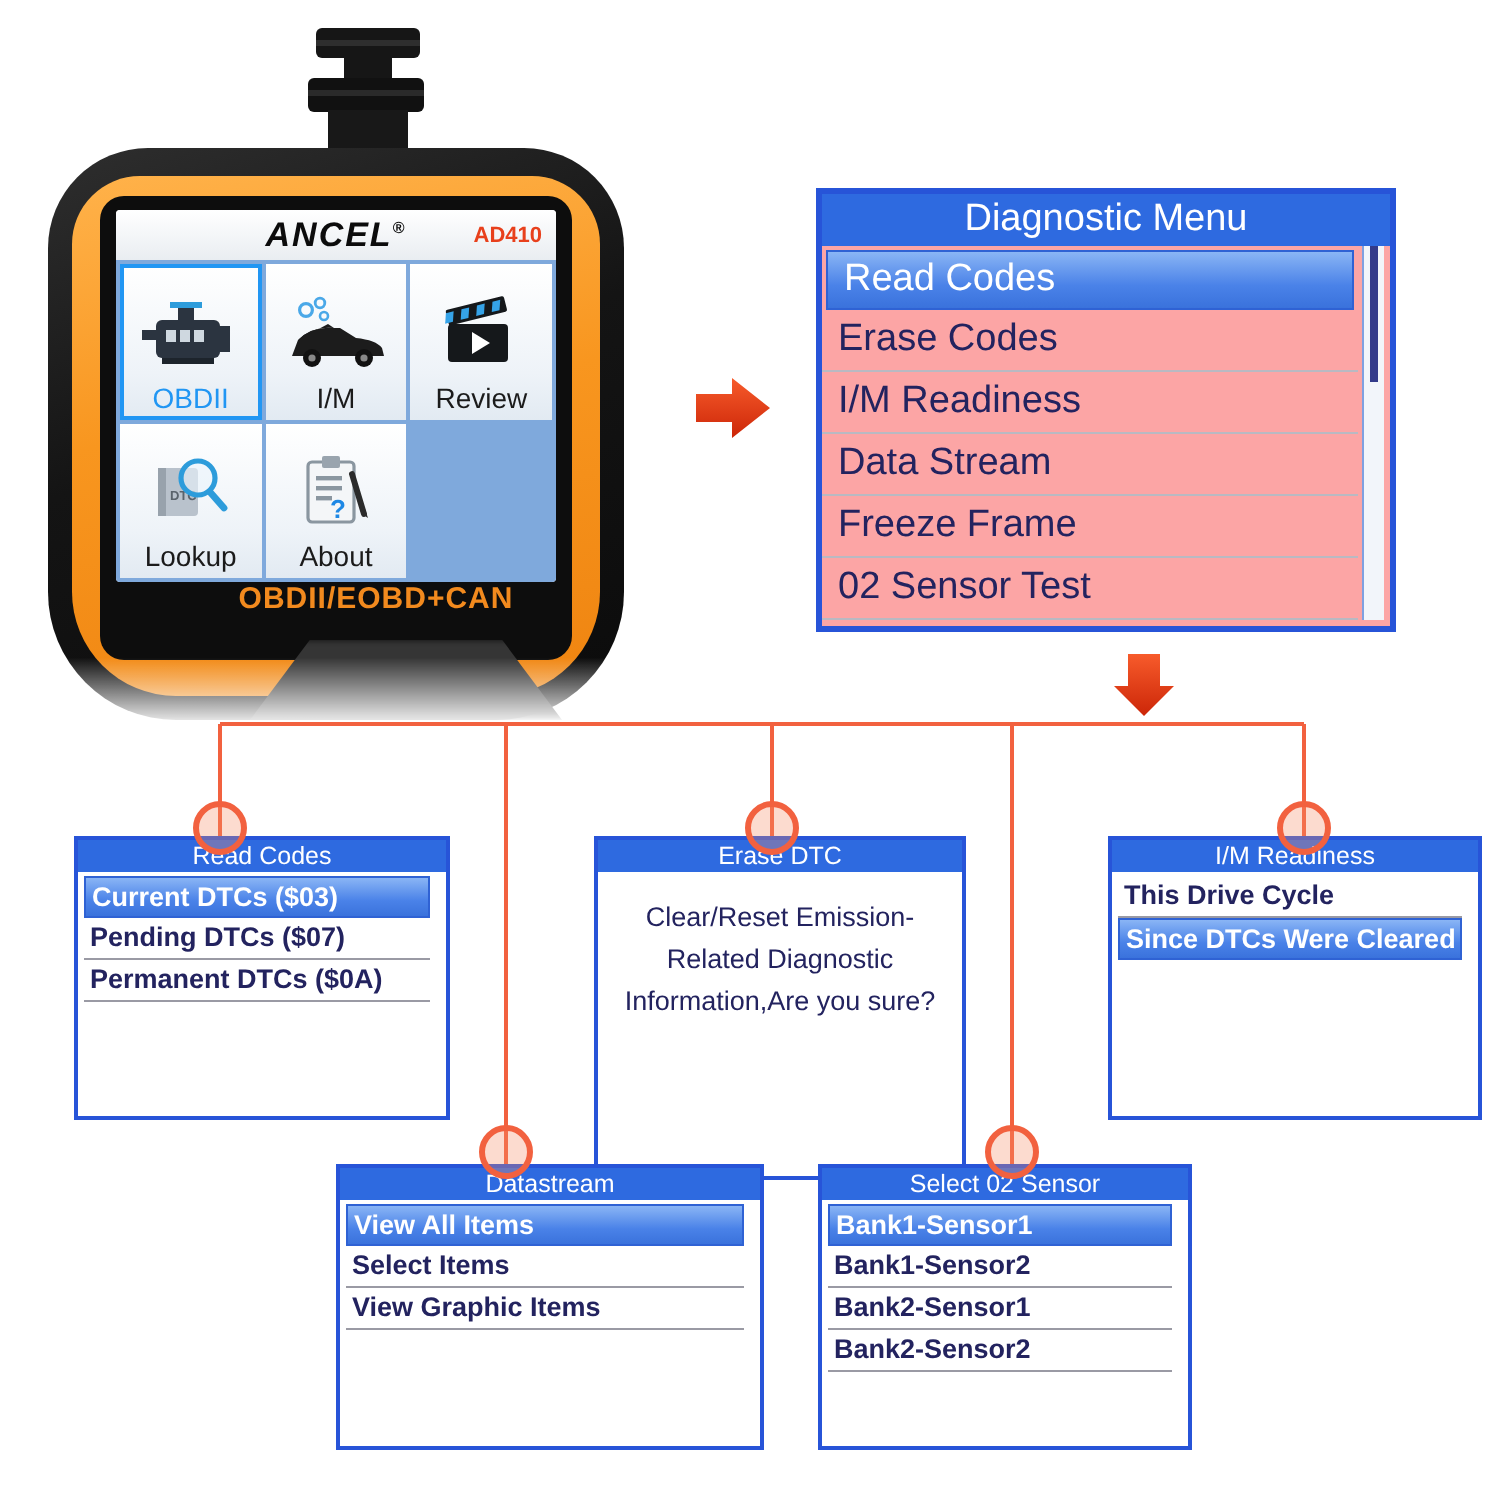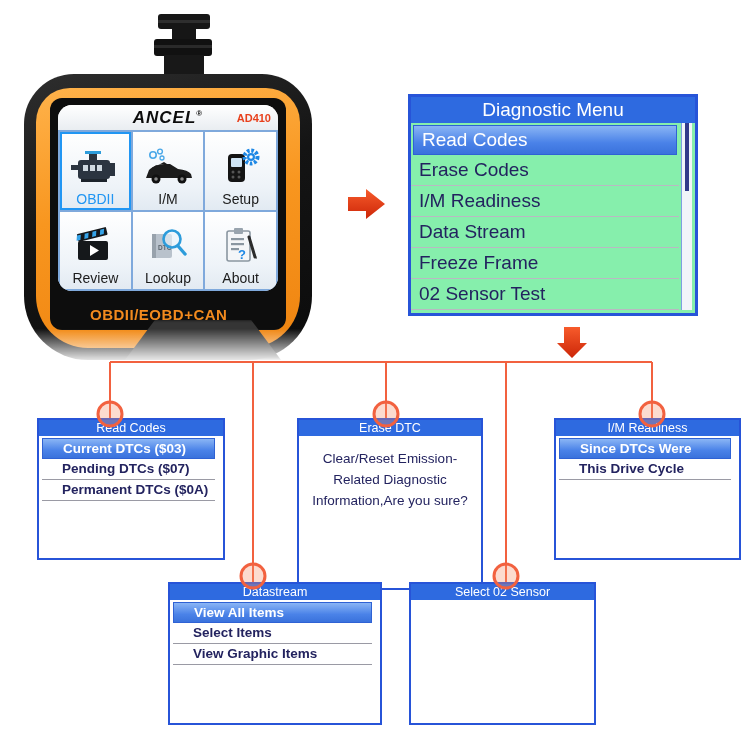--- a/index.html
+++ b/index.html
@@ -23,21 +23,21 @@
     position:absolute; left:16px; top:76px; width:264px; height:260px;
     background:linear-gradient(170deg,#ffb24a 0%,#f8961f 45%,#ef8410 100%);
     border-radius:34px 34px 52px 52px;
   }
   .dev-bezel {
     position:absolute; left:30px; top:86px; width:236px; height:232px;
     background:#0d0d0d; border-radius:12px;
   }
   .dev-screen {
     position:absolute; left:38px; top:93px; width:220px; height:186px;
-    background:#f4f6f8; border-radius:14px; overflow:hidden;
+    background:#f4f6f8; border-radius:2px; overflow:hidden;
   }
   .screen-header { position:relative; height:25px; background:linear-gradient(#ffffff,#e9edf1); }
   .brand { position:absolute; left:0; right:0; top:3px; text-align:center;
     font-size:17px; font-weight:900; font-style:italic; letter-spacing:1px; color:#0c0c0c; }
   .brand sup { font-size:8px; font-style:normal; }
   .model { position:absolute; right:7px; top:7px; font-size:11px; font-weight:700; color:#e8401c; }
   .tile-grid {
     position:absolute; left:0; top:25px; right:0; bottom:0;
     display:grid; grid-template-columns:1fr 1fr 1fr; grid-template-rows:1fr 1fr;
     gap:2px; background:#7fa9dc; padding:2px;
@@ -45,55 +45,55 @@
   .tile {
     background:linear-gradient(180deg,#ffffff 0%,#eef3f8 70%,#e2eaf2 100%);
     display:flex; flex-direction:column; align-items:center; justify-content:flex-end;
     padding-bottom:2px; position:relative;
   }
   .tile .t-label { font-size:14px; color:#1b1b1b; line-height:17px; }
   .tile.selected { box-shadow:inset 0 0 0 2px var(--obdii-blue); }
   .tile.selected .t-label { color:var(--obdii-blue); }
   .tile svg { display:block; margin-bottom:1px; }
   .dev-bottom-label {
-    position:absolute; left:30px; top:291px; width:236px; height:26px;
-    font-size:15px; font-weight:700; letter-spacing:.5px;
+    position:absolute; left:30px; top:276px; width:236px; height:26px;
+    text-align:center; font-size:15px; font-weight:700; letter-spacing:.5px;
     color:var(--screen-label-orange); line-height:24px;padding-left:40px;
   }
   .dev-foot {
     position:absolute; left:100px; top:308px; width:166px; height:40px;
     background:#353535; filter:blur(1.5px);
     clip-path:polygon(21% 0,79% 0,97% 100%,3% 100%);
   }
 
   
   .menu-box {
     position:absolute; left:408px; top:94px; width:290px; height:222px;
-    background:#86efac; border:3px solid var(--menu-border);
+    background:#fca5a5; border:3px solid var(--menu-border);
   }
   .menu-header { height:26px; background:var(--menu-blue); color:#fff; text-align:center;
     font-size:19px; line-height:25px; }
   .menu-list { position:absolute; left:0; top:26px; right:16px; bottom:0; }
   .menu-item { height:31px; line-height:30px; font-size:19px; color:var(--navy-text);
     padding-left:8px; border-bottom:1px solid #b9b9c2; }
   .menu-item.hl {
     background:linear-gradient(180deg,#8ab5f5 0%,#4a82e8 60%,#3a72dc 100%);
     color:#fff; border:1px solid #2f62d4; margin:2px 2px 0 2px; height:30px; line-height:28px;
   }
   .menu-scroll { position:absolute; top:26px; right:3px; bottom:3px; width:11px;
     background:#f2f5fa; border-left:1px solid #7fa0e0; }
   .menu-thumb { position:absolute; top:0; right:3px; width:4px; height:68px; background:#333a8a; }
 
   
   .subbox { position:absolute; background:#fff; border:2px solid var(--menu-border); }
   .sub-header { height:16px; background:var(--menu-blue); color:#fff; text-align:center;
     font-size:12.5px; line-height:16px; }
   .sub-list { padding:2px 8px 0 3px; }
   .sub-item { height:21px; line-height:19px; font-size:13.5px; font-weight:700;
-    color:var(--navy-text); padding-left:20px; border-bottom:1px solid #9a9aa4; }
+    color:var(--navy-text); padding-left:3px; border-bottom:1px solid #9a9aa4; }
   .sub-item.hl {
     background:linear-gradient(180deg,#8ab5f5 0%,#4a82e8 60%,#3a72dc 100%);
     color:#fff; border:1px solid #2f62d4;
   }
   .sub-message { margin-top:12px; text-align:center; font-size:13.5px; font-weight:400;
     color:var(--navy-text); line-height:21px; }
 
   #box-read-codes   { left:37px;  top:418px; width:188px; height:142px; }
   #box-erase-dtc    { left:297px; top:418px; width:186px; height:172px; }
   #box-im-readiness { left:554px; top:418px; width:187px; height:142px; }
@@ -151,34 +151,20 @@
             <path d="M6 30 L9 22 Q16 15 27 16 L30 16 L38 21 Q48 22 51 26 L52 30 Z" fill="#1c1c1c"></path>
             <path d="M9 22 L24 14 L27 16 Q16 15 9 22 Z" fill="#1c1c1c"></path>
             <circle cx="16" cy="31" r="4.5" fill="#111"></circle>
             <circle cx="42" cy="31" r="4.5" fill="#111"></circle>
             <circle cx="16" cy="31" r="1.8" fill="#888"></circle>
             <circle cx="42" cy="31" r="1.8" fill="#888"></circle>
           </svg>
           <span class="t-label">I/M</span>
         </div>
 
-        <div class="tile">
-          <svg width="46" height="44" viewBox="0 0 46 44">
-            <rect x="10" y="8" width="17" height="28" rx="4" fill="#141414"></rect>
-            <rect x="13" y="12" width="11" height="9" rx="1" fill="#cfe4f4"></rect>
-            <circle cx="15" cy="26" r="1.5" fill="#555"></circle>
-            <circle cx="21" cy="26" r="1.5" fill="#555"></circle>
-            <circle cx="15" cy="31" r="1.5" fill="#555"></circle>
-            <circle cx="21" cy="31" r="1.5" fill="#555"></circle>
-            <circle cx="33" cy="11" r="6.5" fill="none" stroke="#1e88e5" stroke-width="4" stroke-dasharray="2.6 1.7"></circle>
-            <circle cx="33" cy="11" r="4" fill="#1e88e5"></circle>
-            <circle cx="33" cy="11" r="1.8" fill="#fff"></circle>
-          </svg>
-          <span class="t-label">Setup</span>
-        </div>
 
         <div class="tile">
           <svg width="46" height="44" viewBox="0 0 46 44">
             <g transform="rotate(-14 10 14)">
               <rect x="6" y="8" width="30" height="8" rx="1" fill="#15181b"></rect>
               <rect x="9" y="9.5" width="4" height="5" fill="#35a3e8" transform="skewX(-18)"></rect>
               <rect x="17" y="9.5" width="4" height="5" fill="#35a3e8" transform="skewX(-18)"></rect>
               <rect x="25" y="9.5" width="4" height="5" fill="#35a3e8" transform="skewX(-18)"></rect>
               <rect x="33" y="9.5" width="4" height="5" fill="#35a3e8" transform="skewX(-18)"></rect>
             </g>
@@ -248,36 +234,42 @@
     <div class="sub-message">
       <div>Clear/Reset Emission-</div>
       <div>Related Diagnostic</div>
       <div>Information,Are you sure?</div>
     </div>
   </div>
 
   <div class="subbox" id="box-im-readiness">
     <div class="sub-header">I/M Readiness</div>
     <div class="sub-list">
+      <div class="sub-item">This Drive Cycle</div>
       <div class="sub-item hl">Since DTCs Were Cleared</div>
-      <div class="sub-item">This Drive Cycle</div>
     </div>
   </div>
 
   <div class="subbox" id="box-datastream">
     <div class="sub-header">Datastream</div>
     <div class="sub-list">
       <div class="sub-item hl">View All Items</div>
       <div class="sub-item">Select Items</div>
       <div class="sub-item">View Graphic Items</div>
     </div>
   </div>
 
   <div class="subbox" id="box-o2-sensor">
     <div class="sub-header">Select 02 Sensor</div>
+    <div class="sub-list">
+      <div class="sub-item hl">Bank1-Sensor1</div>
+      <div class="sub-item">Bank1-Sensor2</div>
+      <div class="sub-item">Bank2-Sensor1</div>
+      <div class="sub-item">Bank2-Sensor2</div>
+    </div>
   </div>
 
   <svg id="flow-overlay" viewBox="0 0 750 750">
     <defs>
       <linearGradient id="redgrad" x1="0" y1="0" x2="0" y2="1">
         <stop offset="0" stop-color="#f75b2b"></stop>
         <stop offset="1" stop-color="#cc2608"></stop>
       </linearGradient>
     </defs>
     <g stroke="#f2613f" stroke-width="2" fill="none">

